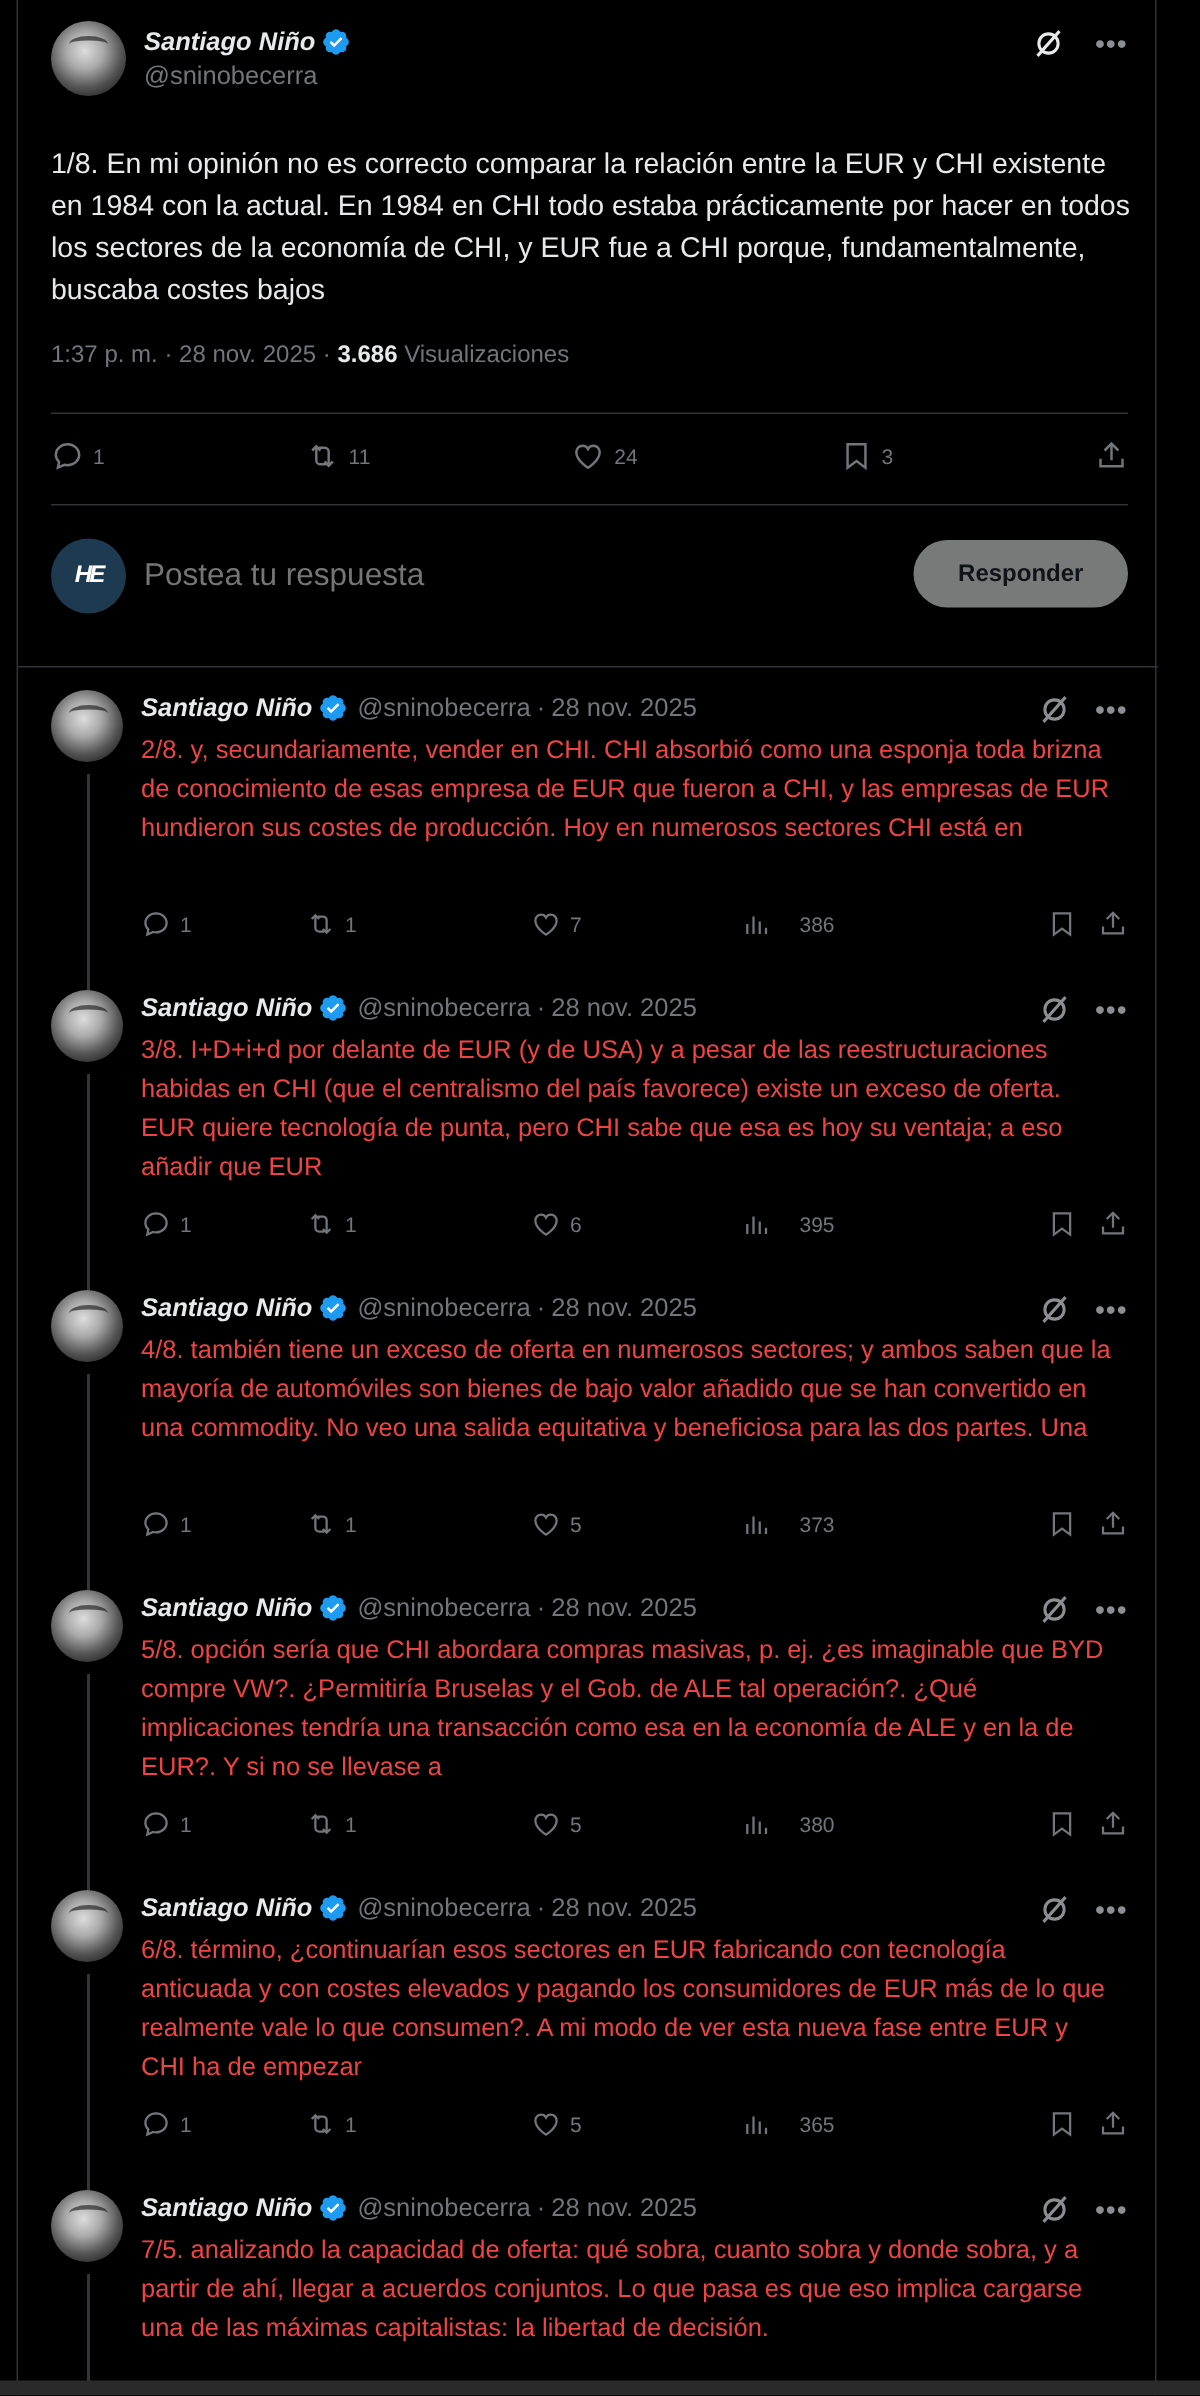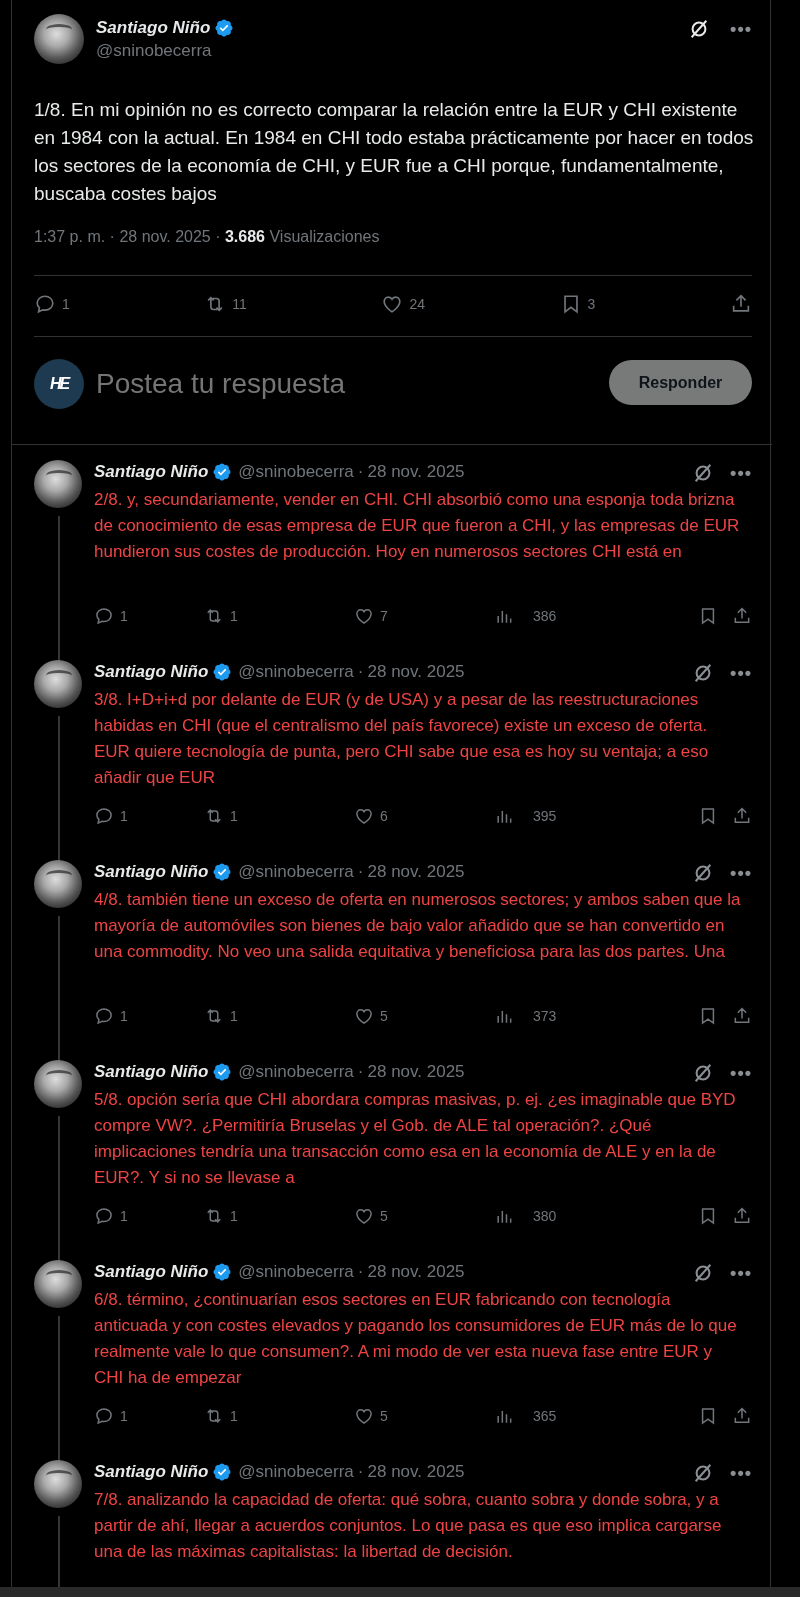--- a/index.html
+++ b/index.html
@@ -21,21 +21,21 @@
   .dots { color: #8b8f93; font-size: 18px; letter-spacing: 1px; font-weight: bold; }
   .main-text { position: absolute; left: 22px; top: 96px; width: 720px; font-size: 19px; line-height: 28px; color: #e7e9ea; }
   .meta { position: absolute; left: 22px; top: 228px; font-size: 16px; color: #71767b; }
   .meta b { color: #e7e9ea; margin-top: 33px; }
   .hr { position: absolute; left: 22px; width: 718px; height: 1px; background: #2f3336; }
   .actions { position: absolute; left: 22px; width: 718px; display: flex; justify-content: space-between; align-items: center; color: #71767b; font-size: 14px; }
   .act { display: flex; align-items: center; gap: 6px; }
   .act svg { width: 22px; height: 22px; }
   .reply-box { position: absolute; left: 22px; top: 360px; width: 718px; height: 48px; display: flex; align-items: center; }
   .me-avatar { width: 50px; height: 50px; border-radius: 50%; background: #1d3a50; display: flex; align-items: center; justify-content: center; color: #fff; font-weight: bold; font-style: italic; font-size: 16px; letter-spacing: -2px; }
-  .reply-input { margin-left: 12px; font-size: 28px; color: #71767b; background: transparent; border: none; flex: 1; }
+  .reply-input { margin-left: 12px; font-size: 21px; color: #71767b; background: transparent; border: none; flex: 1; }
   .reply-btn { position: absolute; right: 0; top: 0; width: 143px; height: 45px; border-radius: 23px; background: #787a7a; color: #0f1419; font-weight: bold; font-size: 16px; border: none; }
   .sep { position: absolute; left: 0; width: 760px; height: 1px; background: #2f3336; }
   .thread-item { position: absolute; left: 22px; width: 718px; height: 200px; }
   .thread-item .avatar { position: absolute; left: 0; top: 0; }
   .thread-line { position: absolute; left: 24px; top: 56px; width: 2px; height: 146px; background: #333639; }
   .ti-head { position: absolute; left: 60px; top: 2px; display: flex; align-items: center; font-size: 17px; }
   .ti-head .handle { margin: 0 0 0 6px; }
   .ti-head .date { color: #71767b; margin-left: 4px; }
   .ti-right { position: absolute; right: 0; top: 2px; display: flex; align-items: center; gap: 16px; }
   .ti-text { position: absolute; left: 60px; top: 27px; width: 650px; font-size: 17px; line-height: 26px; color: #ef4444; }
@@ -442,17 +442,17 @@
       <span class="date">·</span>
       <span class="date">28 nov. 2025</span>
     </div>
     <div class="ti-right">
       <svg class="grok" viewBox="0 0 24 24">
           <circle cx="12" cy="12" r="7" fill="none" stroke="#8b8f93" stroke-width="2.2"></circle>
           <line x1="4" y1="21" x2="20" y2="3" stroke="#8b8f93" stroke-width="2.2"></line>
         </svg>
       <span class="dots">•••</span>
     </div>
-    <div class="ti-text">7/8. analizando la capacidad de oferta: qué sobra, cuanto sobra y donde sobra, y a partir de ahí, llegar a acuerdos conjuntos. Lo que pasa es que eso implica cargarse una de las máximas capitalistas: la libertad de decisión.</div>
+    <div class="ti-text">7/5. analizando la capacidad de oferta: qué sobra, cuanto sobra y donde sobra, y a partir de ahí, llegar a acuerdos conjuntos. Lo que pasa es que eso implica cargarse una de las máximas capitalistas: la libertad de decisión.</div>
   </div>
 </div>
 
 <div class="bottom-bar"></div>
 
 </body></html>

